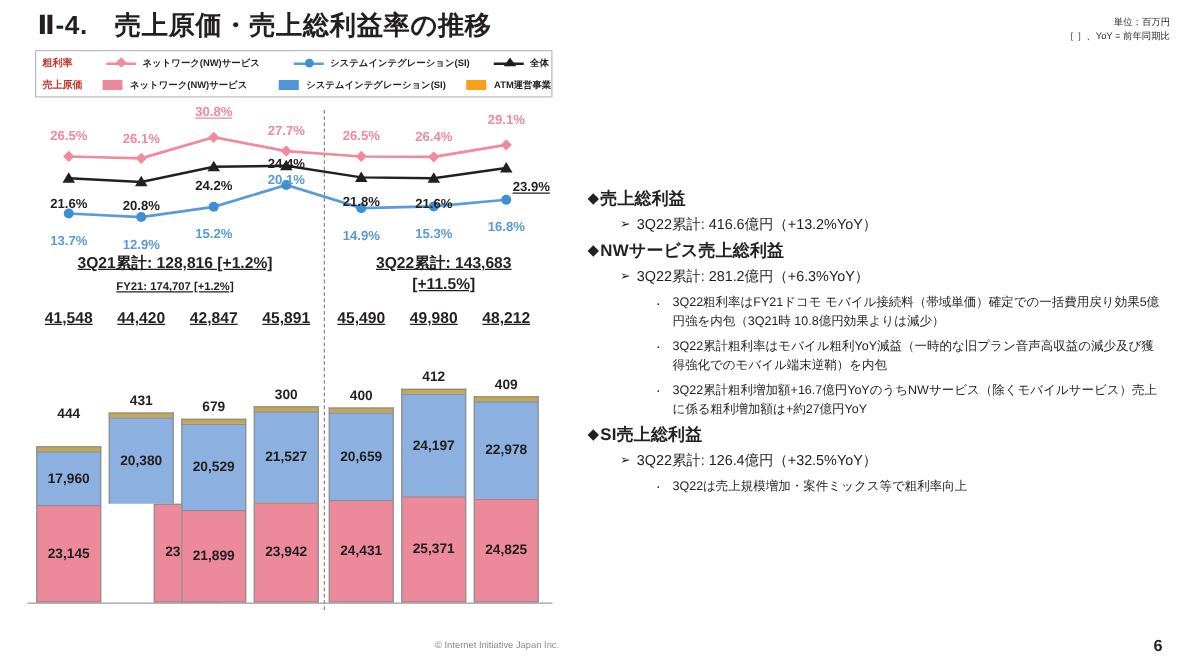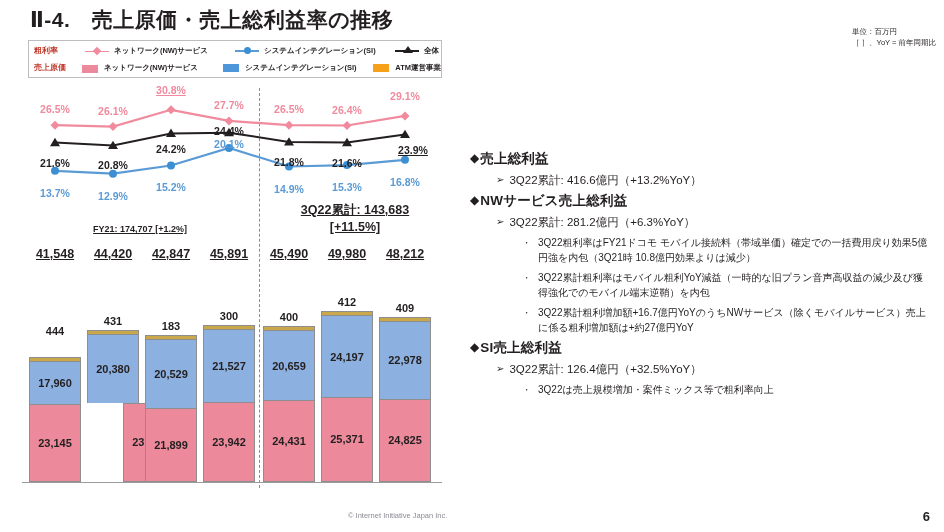--- a/index.html
+++ b/index.html
@@ -13,37 +13,37 @@
   }
   .abs{position:absolute;}
 
   
   #page-title{
     left:30px;top:6px;
     font-size:21px;font-weight:bold;letter-spacing:.5px;
     color:#231f20;white-space:nowrap;
   }
   #unit-note{
-    right:8px;top:26px;
+    right:8px;top:12px;text-align:right;
     font-size:7.5px;line-height:11px;color:#231f20;white-space:nowrap;
   }
 
   
   #legend{
     left:28px;top:40px;width:412px;height:36px;
     border:1px solid #bdbdbd;background:#fff;
     display:flex;flex-direction:column;justify-content:center;
   }
   .legend-row{display:flex;align-items:center;height:17px;}
   .legend-head{
     width:56px;padding-left:5px;box-sizing:border-box;
     font-size:8px;font-weight:bold;color:#c0392b;white-space:nowrap;
   }
   .legend-item{display:flex;align-items:center;white-space:nowrap;}
-  .legend-item.i1{width:150px;align-items:flex-end;}
+  .legend-item.i1{width:150px;}
   .legend-item.i2{width:160px;}
   .legend-item.i3{width:auto;}
   .legend-label{font-size:7.5px;font-weight:bold;color:#231f20;}
   .swatch{width:16px;height:8px;margin-right:6px;flex:0 0 auto;}
   .mk{position:relative;width:24px;height:9px;margin-right:5px;flex:0 0 auto;}
   .mk .ln{position:absolute;left:0;top:4px;width:24px;height:1.6px;}
   .mk .dot{position:absolute;left:9px;top:1px;width:7px;height:7px;border-radius:50%;}
   .mk .dia{position:absolute;left:9px;top:1px;width:6px;height:6px;transform:rotate(45deg);}
   .mk .tri{position:absolute;left:8px;top:0px;width:0;height:0;
            border-left:5px solid transparent;border-right:5px solid transparent;}
@@ -209,31 +209,32 @@
         <div class="pct nw" style="left: 229px; top: 14.8957px;">27.7%</div>
         <div class="pct nw" style="left: 289px; top: 19.1739px;">26.5%</div>
         <div class="pct nw" style="left: 347px; top: 19.5304px;">26.4%</div>
         <div class="pct nw" style="left: 405px; top: 5.90435px;">29.1%</div>
         <div class="pct tot" style="left: 55px; top: 72.6435px;">21.6%</div>
         <div class="pct tot" style="left: 113px; top: 75.4957px;">20.8%</div>
         <div class="pct tot" style="left: 171px; top: 59.3739px;">24.2%</div>
         <div class="pct tot" style="left: 229px; top: 40.6609px;">24.4%</div>
         <div class="pct tot" style="left: 289px; top: 71.9304px;">21.8%</div>
         <div class="pct tot" style="left: 347px; top: 72.6435px;">21.6%</div>
-        <div class="pct tot" style="left: 413px; top: 60.4435px; text-decoration: underline;">23.9%</div>
+        <div class="pct tot" style="left: 425px; top: 60.4435px; text-decoration: underline;">23.9%</div>
         <div class="pct si" style="left: 55px; top: 102.809px;">13.7%</div>
         <div class="pct si" style="left: 113px; top: 105.661px;">12.9%</div>
         <div class="pct si" style="left: 171px; top: 97.4609px;">15.2%</div>
         <div class="pct si" style="left: 229px; top: 53.9913px;">20.1%</div>
         <div class="pct si" style="left: 289px; top: 98.5304px;">14.9%</div>
         <div class="pct si" style="left: 347px; top: 97.1043px;">15.3%</div>
         <div class="pct si" style="left: 405px; top: 91.7565px;">16.8%</div>
       </div>
   </div>
 
+  <div class="cum-main" style="left:140px;top:118px;">3Q21累計: 128,816 [+1.2%]</div>
   <div class="cum-sub" style="left:140px;top:140px;">FY21: 174,707 [+1.2%]</div>
   <div class="cum-main" style="left:355px;top:118px;">3Q22累計: 143,683</div>
   <div class="cum-main" style="left:355px;top:136px;">[+11.5%]</div>
 
   <div id="quarter-totals">
       <div class="qtot" style="left: 55px; top: 163px;">41,548</div>
       <div class="qtot" style="left: 113px; top: 163px;">44,420</div>
       <div class="qtot" style="left: 171px; top: 163px;">42,847</div>
       <div class="qtot" style="left: 229px; top: 163px;">45,891</div>
       <div class="qtot" style="left: 289px; top: 163px;">45,490</div>
@@ -257,21 +258,21 @@
         <div class="bar-top-val" style="bottom: 154.862px;">431</div>
         <div class="seg atm" style="height: 4px;"></div>
         <div class="seg si" style="height: 68.5042px;">
           <span class="seg-val" style="top: 50%;">20,380</span>
         </div>
         <div class="seg nw" style="height: 79.358px; margin-left: 36px;">
           <span class="seg-val" style="top: 50%;">23,609</span>
         </div>
       </div>
       <div class="bar-col" style="left: 145px;">
-        <div class="bar-top-val" style="bottom: 149.615px;">183</div>
+        <div class="bar-top-val" style="bottom: 149.615px;">679</div>
         <div class="seg atm" style="height: 4px;"></div>
         <div class="seg si" style="height: 69.005px;">
           <span class="seg-val" style="top: 50%;">20,529</span>
         </div>
         <div class="seg nw" style="height: 73.6101px;">
           <span class="seg-val" style="top: 50%;">21,899</span>
         </div>
       </div>
       <div class="bar-col" style="left: 203px;">
         <div class="bar-top-val" style="bottom: 159.837px;">300</div>

